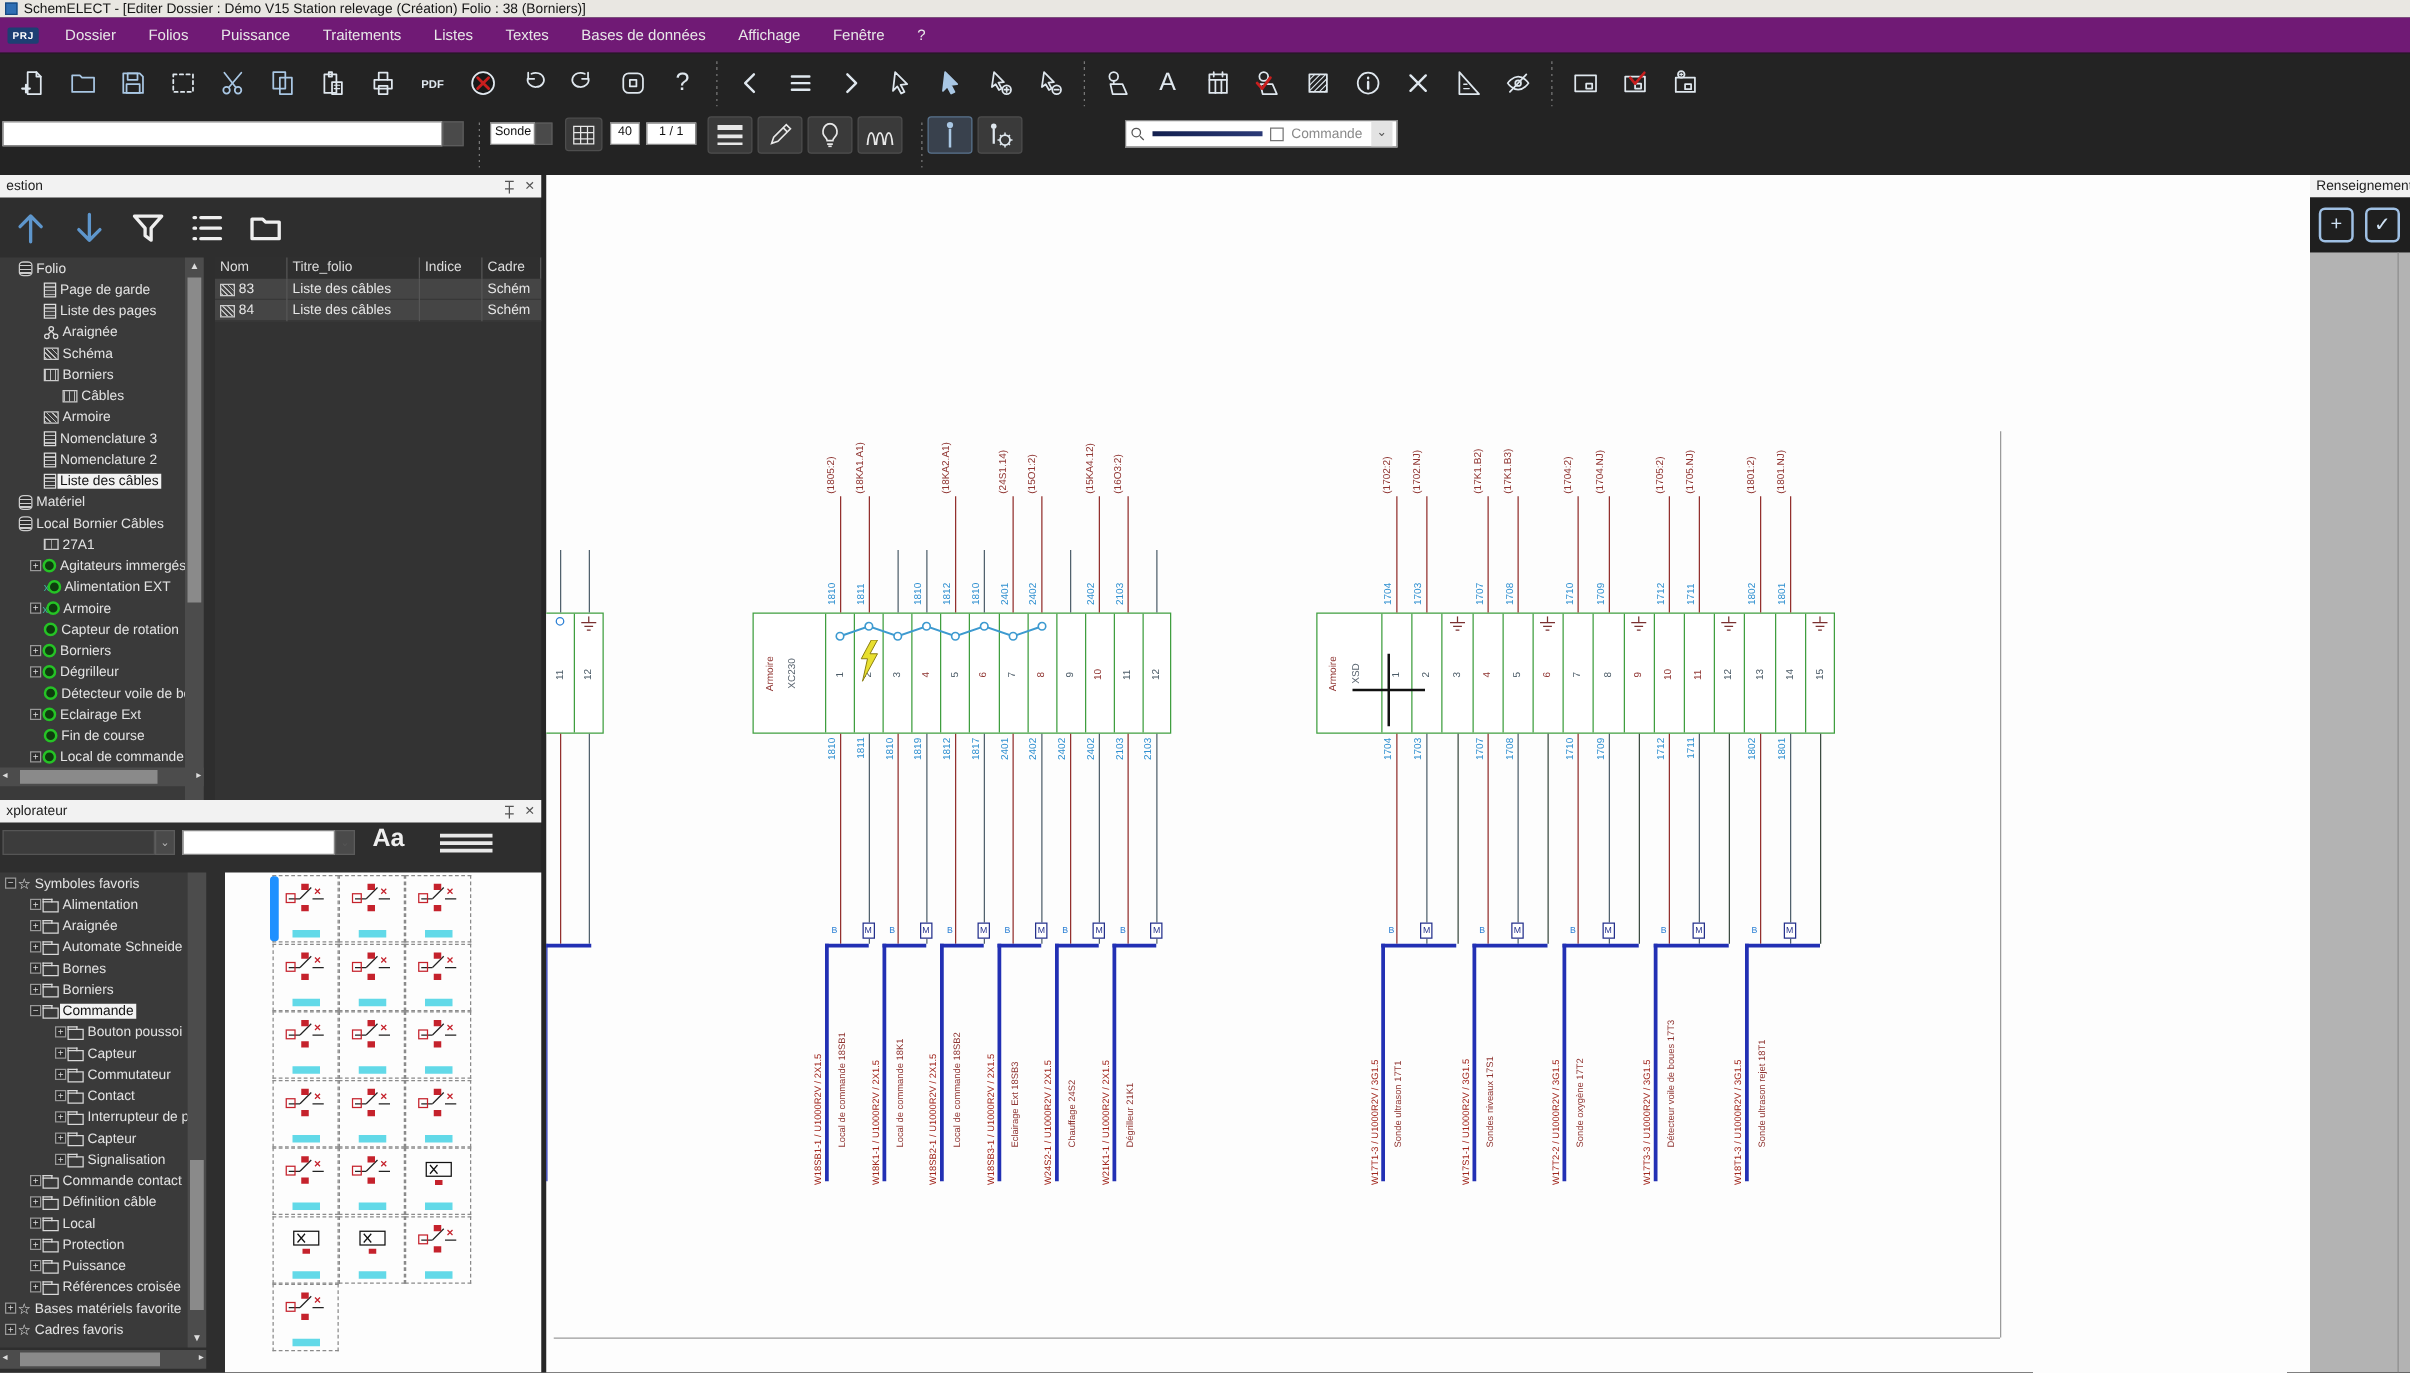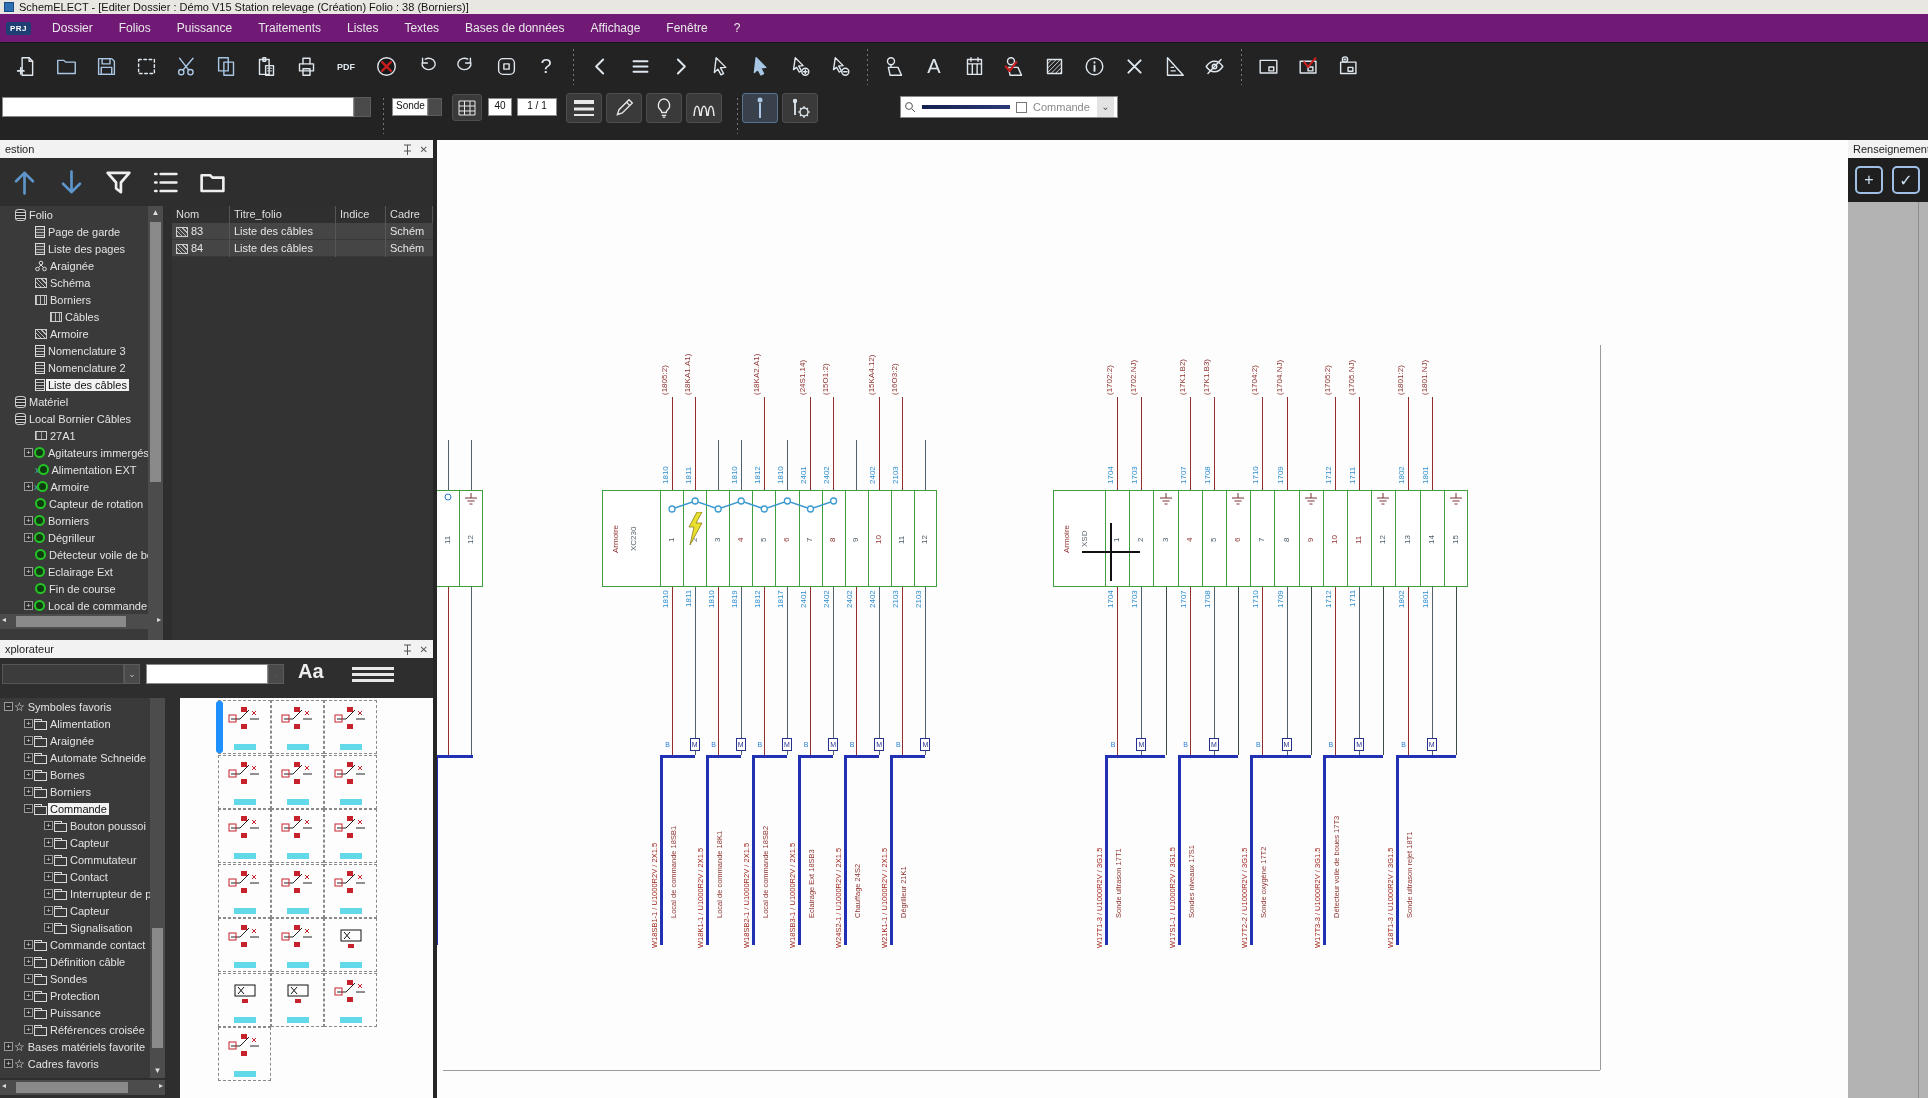--- a/index.html
+++ b/index.html
@@ -648,21 +648,21 @@
           <span class="lbl ">Commande contact</span>
         </div>
         <div class="trow" style="padding-left:24px">
           <span class="exp">+</span>
           <span class="ti ti-folder"></span>
           <span class="lbl ">Définition câble</span>
         </div>
         <div class="trow" style="padding-left:24px">
           <span class="exp">+</span>
           <span class="ti ti-folder"></span>
-          <span class="lbl ">Sondes</span>
+          <span class="lbl ">Local</span>
         </div>
         <div class="trow" style="padding-left:24px">
           <span class="exp">+</span>
           <span class="ti ti-folder"></span>
           <span class="lbl ">Protection</span>
         </div>
         <div class="trow" style="padding-left:24px">
           <span class="exp">+</span>
           <span class="ti ti-folder"></span>
           <span class="lbl ">Puissance</span>

